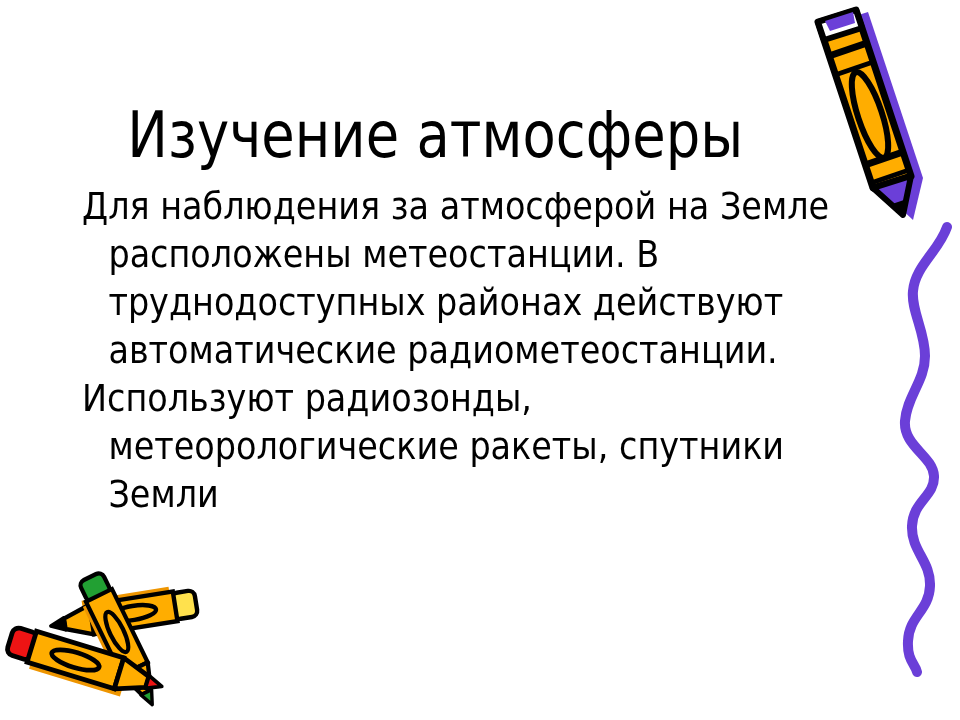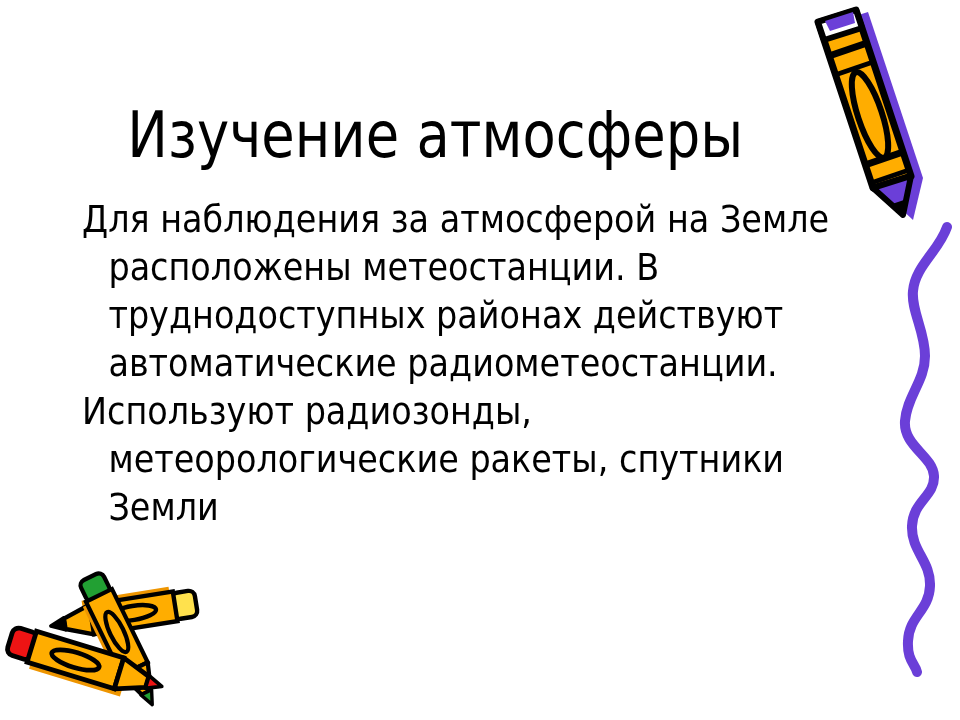--- a/index.html
+++ b/index.html
@@ -25,21 +25,21 @@
     display: inline-block;
     font-size: 64px;
     line-height: 1.2;
     font-weight: normal;
     color: var(--text, #000);
     transform: scaleX(0.85);
     transform-origin: center top;
   }
   .body-text {
     position: absolute;
-    left: 82px; top: 195px;
+    left: 82px; top: 182px;
     width: 860px;
   }
   .para {
     transform: scaleX(0.88);
     transform-origin: left top;
     white-space: nowrap;
     font-size: 38px;
     line-height: 48px;
     color: var(--text, #000);
   }

